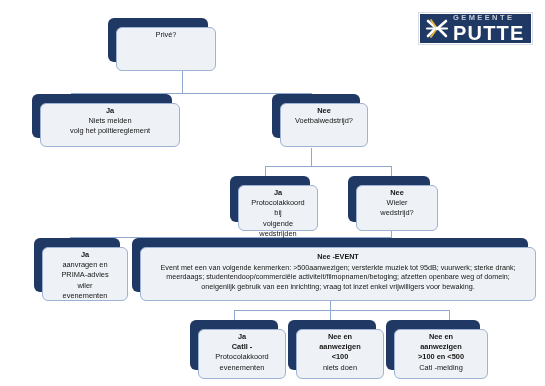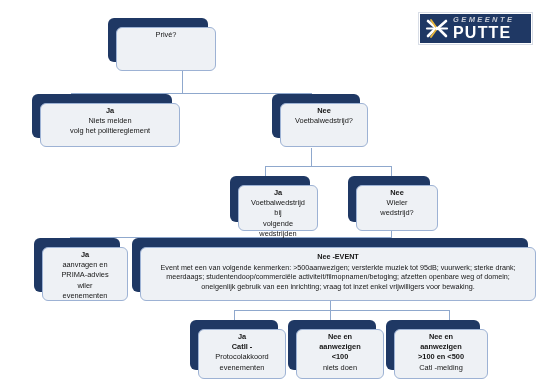--- a/index.html
+++ b/index.html
@@ -43,25 +43,24 @@
     justify-content: center;
     margin-left: 3px;
     line-height: 1;
   }
   #logo .gemeente {
     color: #c8ccd6;
     font-size: 7.5px;
     letter-spacing: 2.4px;
     font-weight: bold;
     font-family: "Liberation Sans", sans-serif;
-    font-style: italic;
   }
   #logo .putte {
     color: #ffffff;
-    font-size: 16px;
+    font-size: 20px;
     letter-spacing: 1.2px;
     font-weight: bold;
     font-family: "Liberation Sans", sans-serif;
     margin-top: 1px;
   }
 
   
   .node {
     position: absolute;
   }
@@ -182,21 +181,21 @@
   <div class="face">
     <span class="hd">Nee</span>
     <span>Voetbalwedstrijd?</span>
   </div>
 </div>
 
 <div class="node" style="left:230px; top:176px; width:80px; height:46px;">
   <div class="shadow"></div>
   <div class="face">
     <span class="hd">Ja</span>
-    <span>Voetbalwedstrijd bij</span>
+    <span>Protocolakkoord bij</span>
     <span>volgende</span>
     <span>wedstrijden</span>
   </div>
 </div>
 
 <div class="node" style="left:348px; top:176px; width:82px; height:46px;">
   <div class="shadow"></div>
   <div class="face">
     <span class="hd">Nee</span>
     <span>Wieler wedstrijd?</span>

